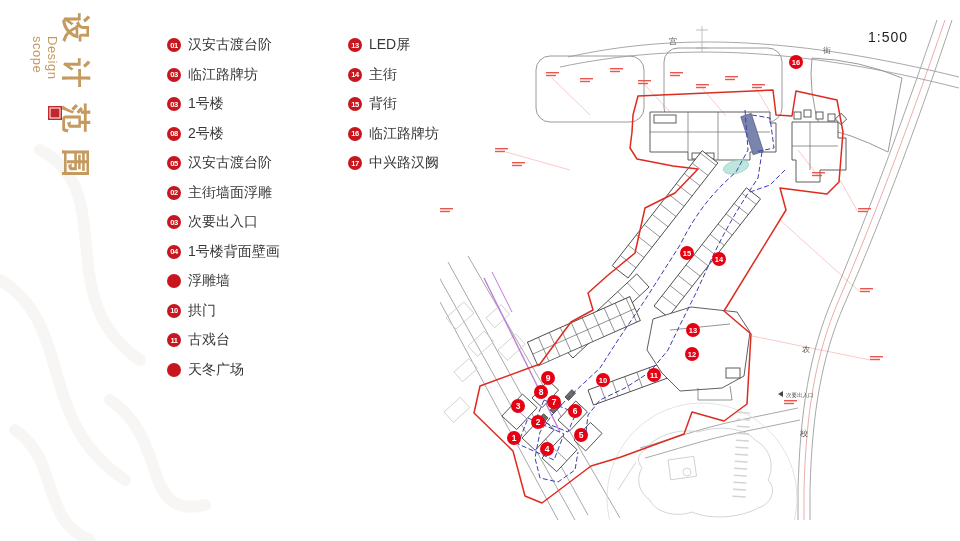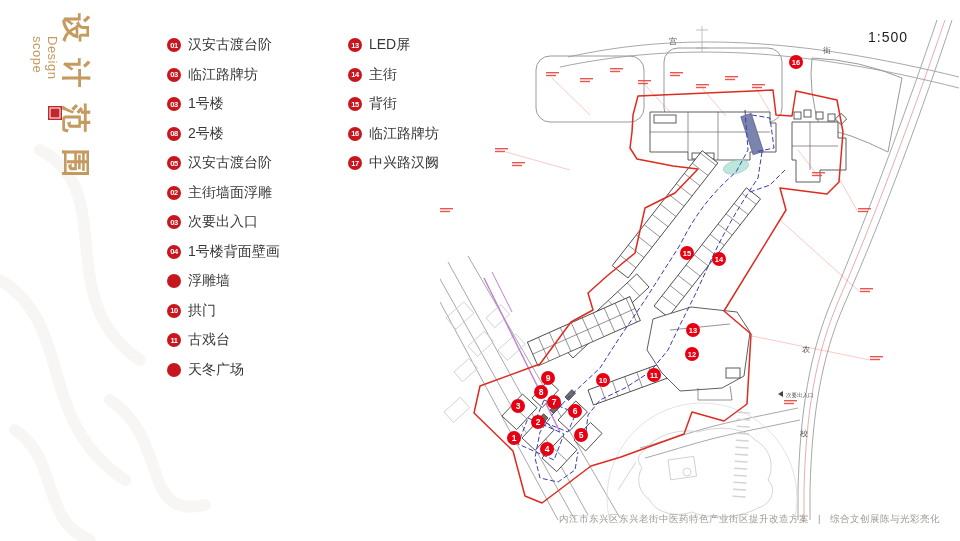--- a/index.html
+++ b/index.html
@@ -393,17 +393,14 @@
             <text x="247" y="236" text-anchor="middle" font-size="7.5" font-weight="bold" fill="#fff">15</text>
           </g>
           <g>
             <circle cx="356" cy="42" r="7" fill="#e60012"></circle>
             <text x="356" y="45" text-anchor="middle" font-size="7.5" font-weight="bold" fill="#fff">16</text>
           </g>
         </g>
   </svg>
   </div>
 
-  <div class="footer">
-    <span>内江市东兴区东兴老街中医药特色产业街区提升改造方案</span><span class="sep">|</span><span>综合文创展陈与光彩亮化</span>
-  </div>
 
 </div>
 
 </body></html>

